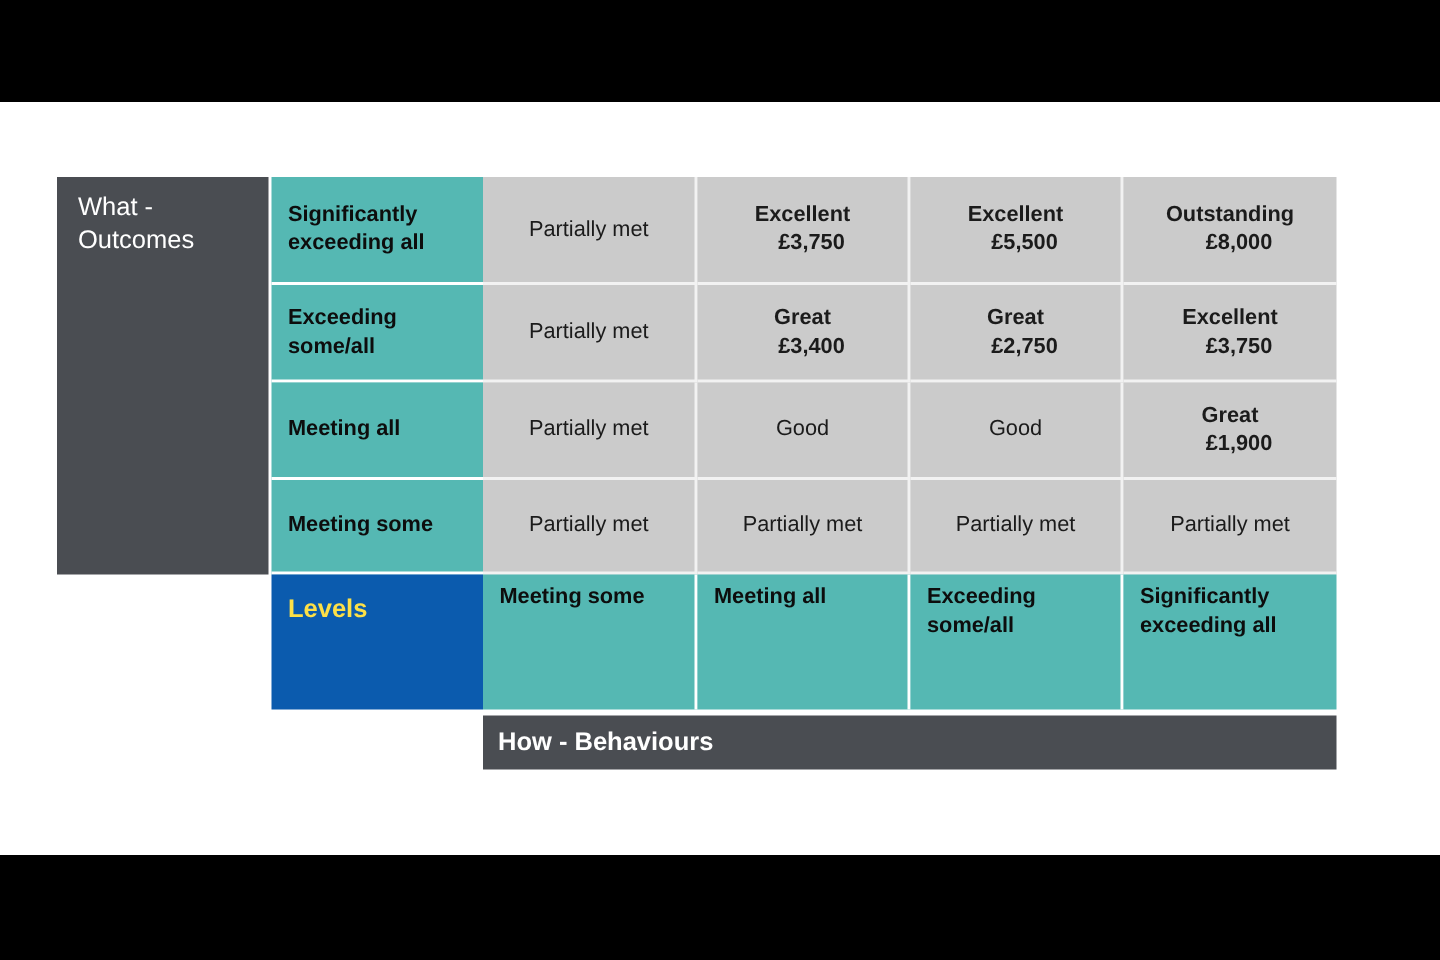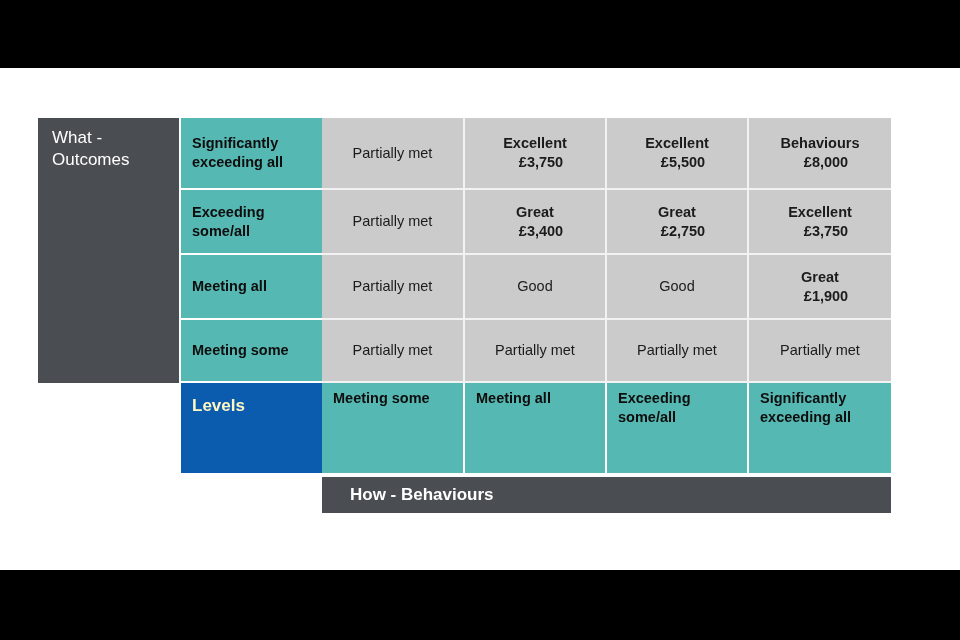--- a/index.html
+++ b/index.html
@@ -94,21 +94,21 @@
   .data-cell .amount { display: block; font-weight: bold; margin-left: 12px; }
   .data-cell.last-col { border-right: none; }
 
   
   #levels-label {
     left: 143px;
     top: 265px;
     width: 141px;
     height: 90px;
     background: #0b5bae;
-    color: #fef9c3;
+    color: #fde047;
     font-size: 17px;
     font-weight: bold;
     padding-left: 11px;
     justify-content: flex-start;
     padding-top: 12px;
   }
 
   
   .behaviour-label {
     top: 265px;
@@ -128,21 +128,21 @@
   
   #how-behaviours {
     left: 284px;
     top: 359px;
     width: 569px;
     height: 36px;
     background: #4a4d52;
     color: #ffffff;
     font-size: 17px;
     font-weight: bold;
-    padding-left: 28px;
+    padding-left: 10px;
     justify-content: center;
     align-items: flex-start;
   }
 </style>
 </head>
 <body>
 
 <div id="slide-stage">
   <div id="slide-canvas">
 
@@ -163,21 +163,21 @@
       </div>
       <div class="cell data-cell rated" style="left:427px;top:0px;width:142px;height:72px;">
         <span>Excellent</span>
         <span class="amount">£3,750</span>
       </div>
       <div class="cell data-cell rated" style="left:569px;top:0px;width:142px;height:72px;">
         <span>Excellent</span>
         <span class="amount">£5,500</span>
       </div>
       <div class="cell data-cell rated last-col" style="left:711px;top:0px;width:142px;height:72px;">
-        <span>Behaviours</span>
+        <span>Outstanding</span>
         <span class="amount">£8,000</span>
       </div>
 
       <div class="cell data-cell plain" style="left:284px;top:72px;width:143px;height:65px;">
         <span>Partially met</span>
       </div>
       <div class="cell data-cell rated" style="left:427px;top:72px;width:142px;height:65px;">
         <span>Great</span>
         <span class="amount">£3,400</span>
       </div>

